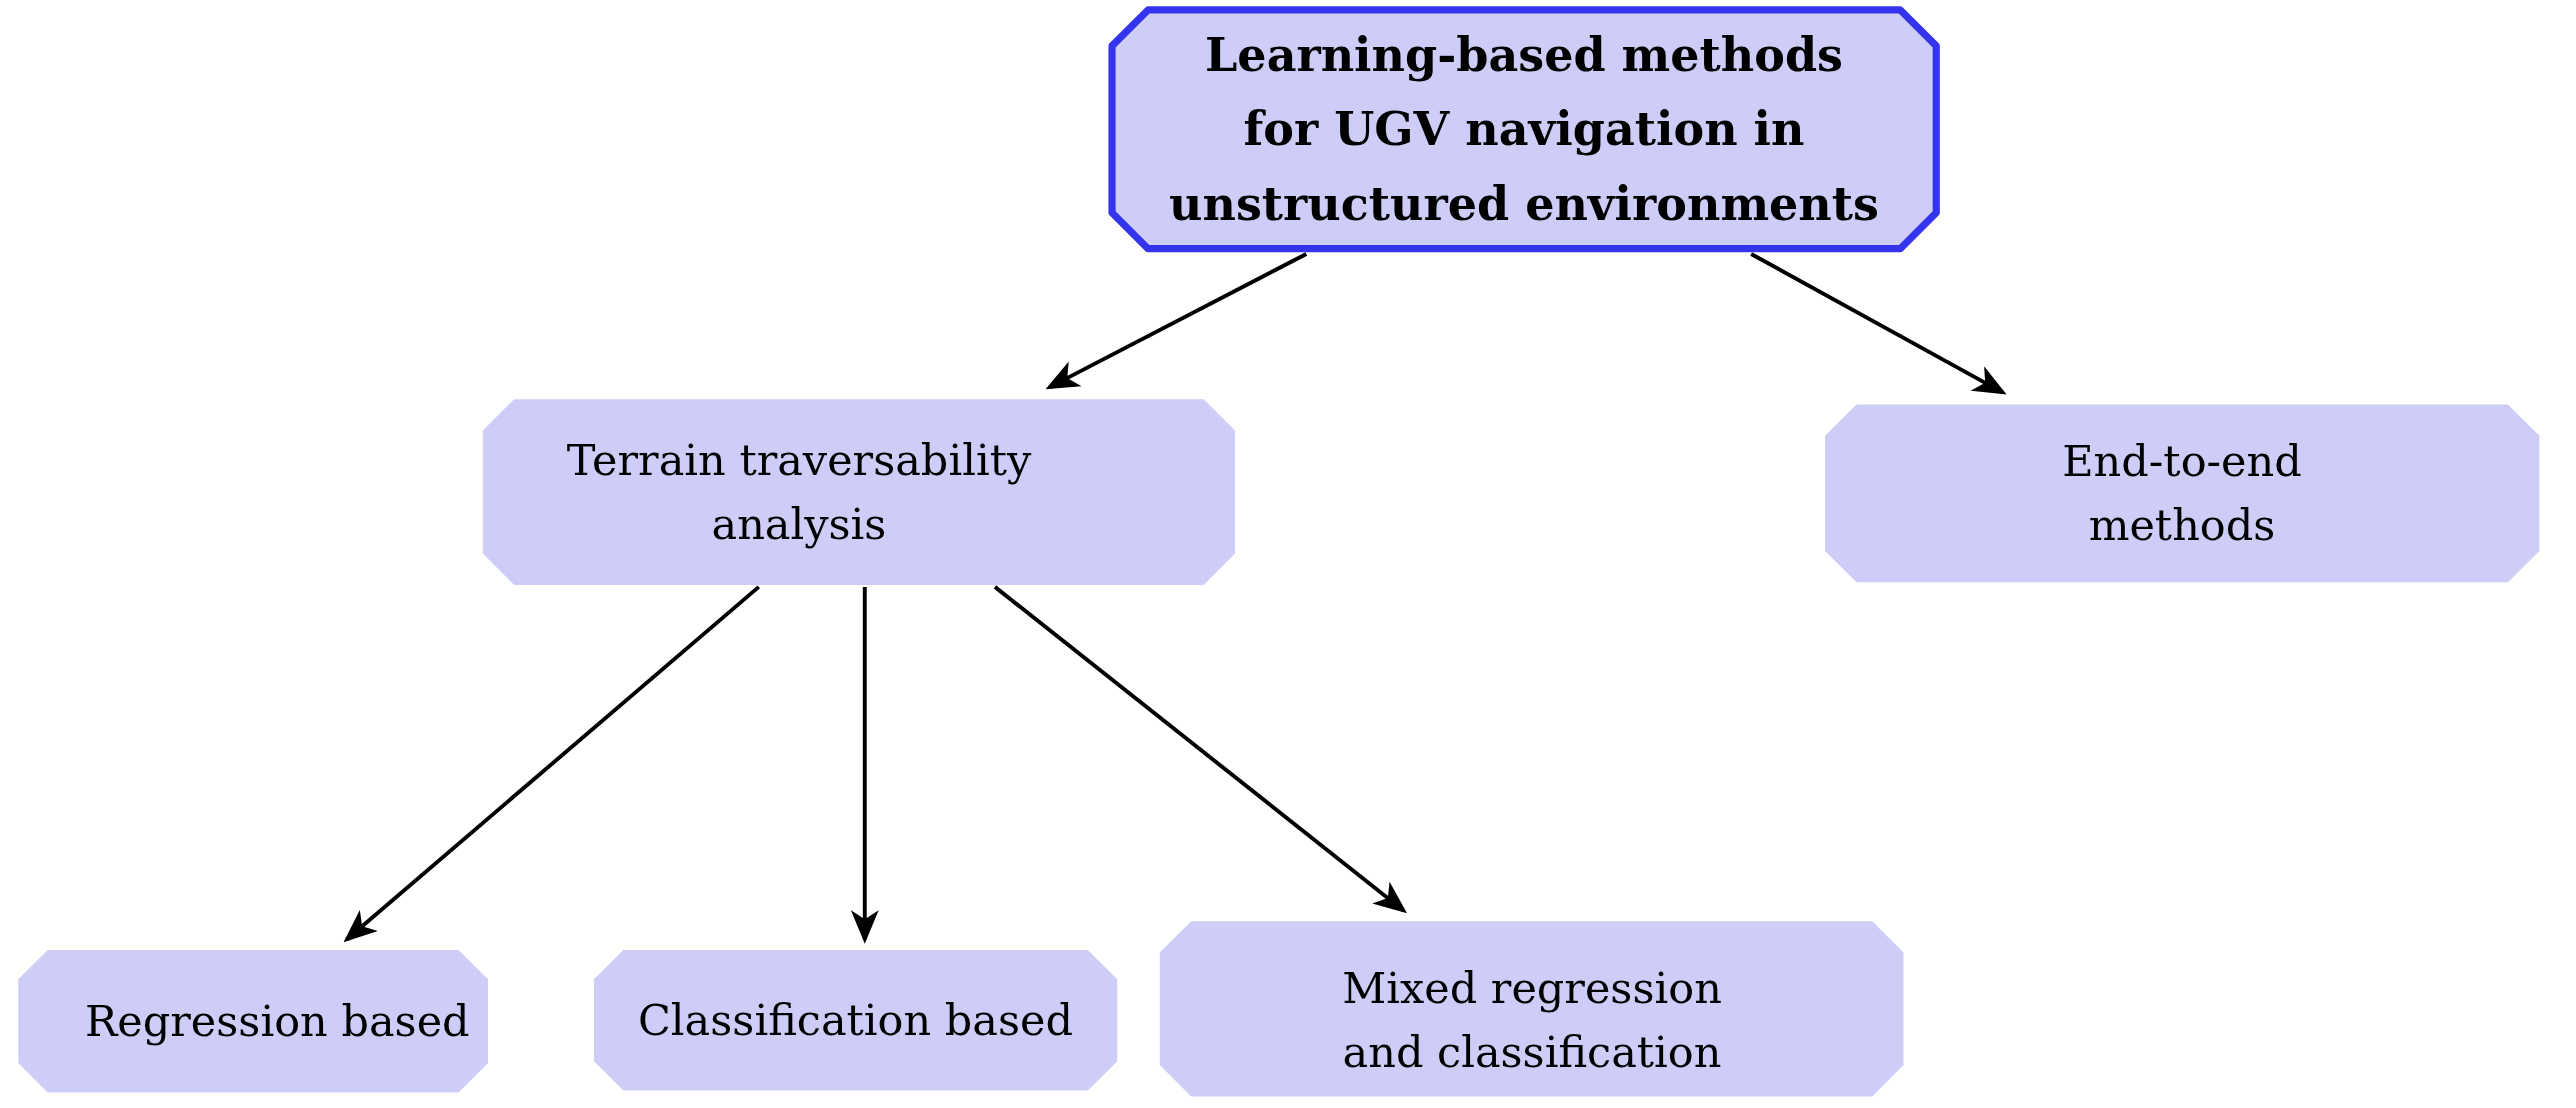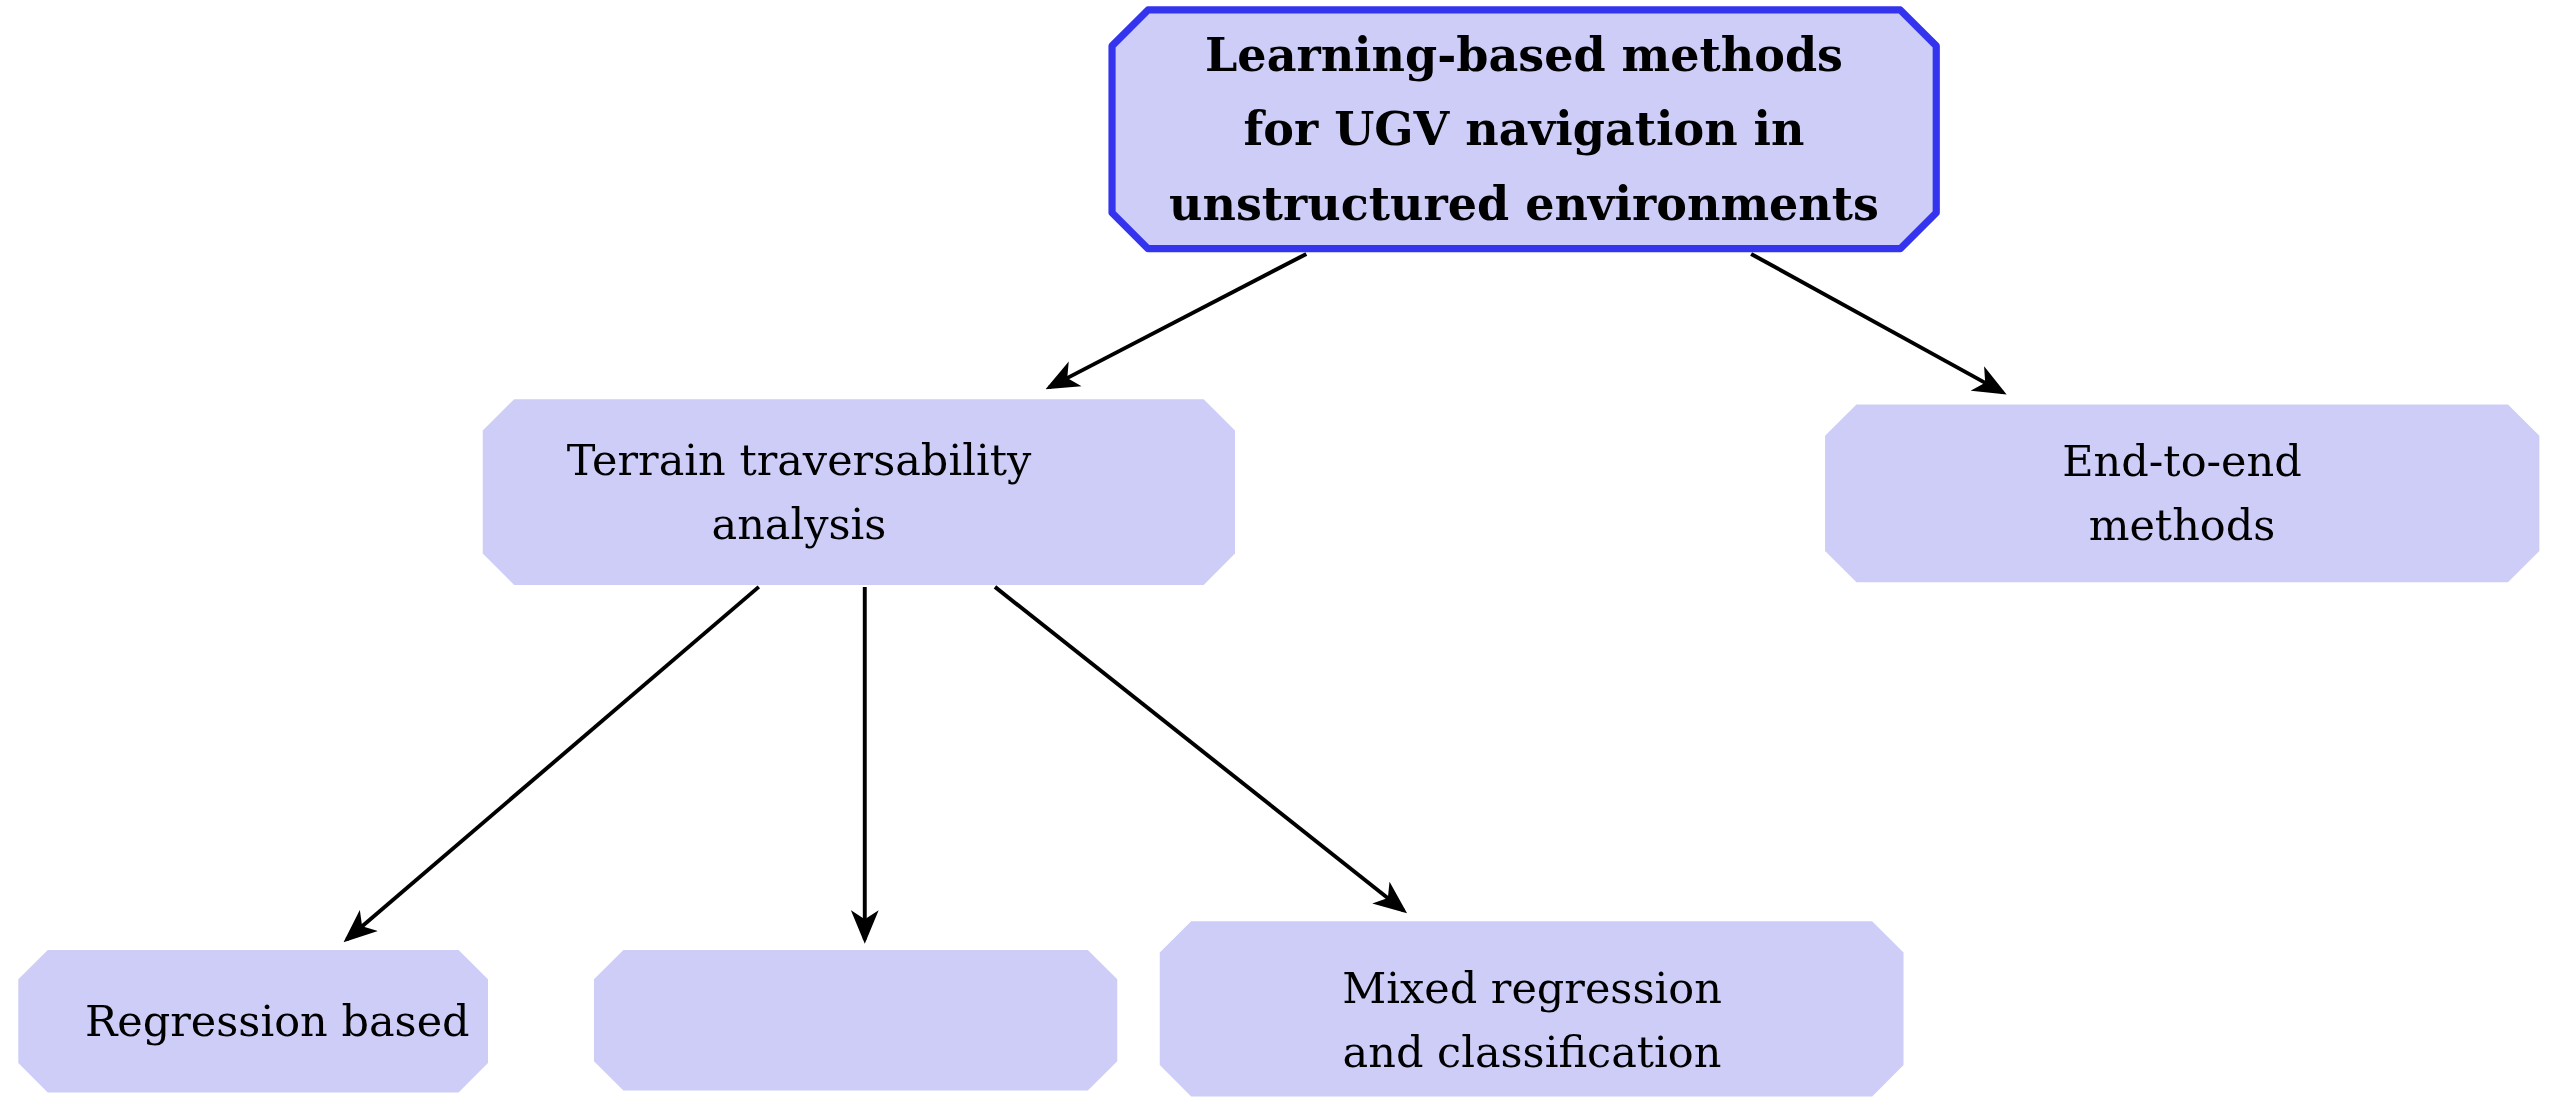--- a/index.html
+++ b/index.html
@@ -90,18 +90,19 @@
 unstructured environments</div>
 
   <div class="node-label" style="left:483px; top:399px; width:632px; height:186px;">Terrain traversability
 analysis</div>
 
   <div class="node-label" style="left:1825px; top:404px; width:714px; height:178px;">End-to-end
 methods</div>
 
   <div class="node-label" style="left:18.3px; top:950px; width:470px; height:143px;padding-left:48px;">Regression based</div>
 
+  <div class="node-label" style="left:594px; top:950px; width:523px; height:141px;">Classification based</div>
 
   <div class="node-label" style="left:1160px; top:921px; width:744px; height:198px;">Mixed regression
 and classification</div>
 
 </div>
 
 
 </body></html>

